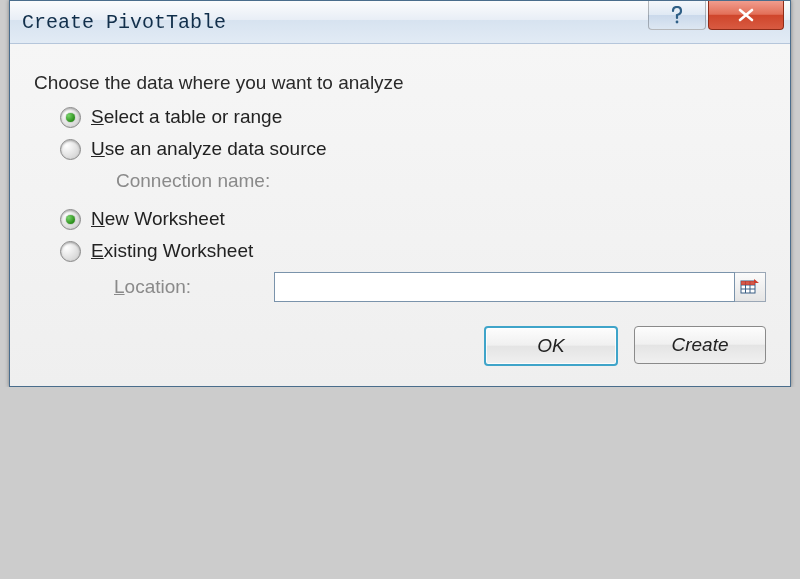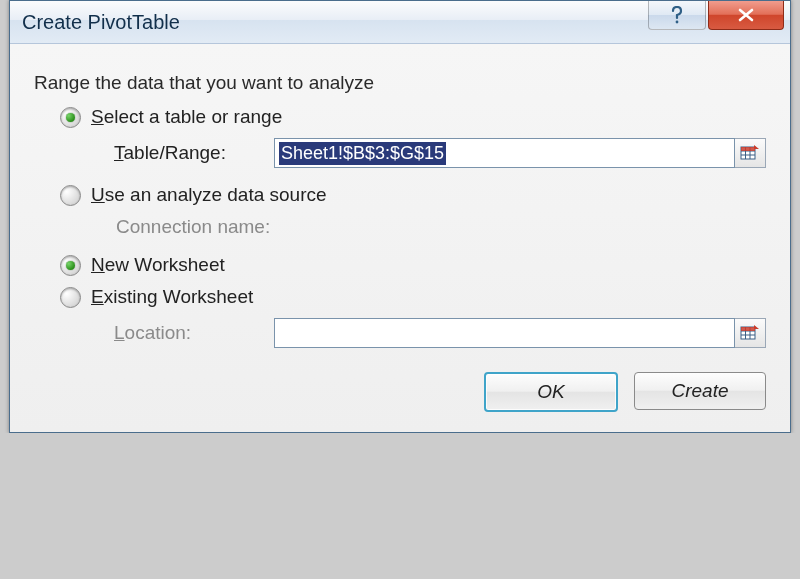--- a/index.html
+++ b/index.html
@@ -18,20 +18,21 @@
   }
 
   
   .titlebar {
     height: 42px;
     background: linear-gradient(to bottom, #fbfcfd 0%, #e8eef6 45%, #d7e3f0 46%, #e2ebf5 100%);
     border-bottom: 1px solid #b5c6db;
     display: flex;
     align-items: center;
     position: relative;
+    font-family: Liberation Mono, monospace;
   }
   .titlebar .title {
     flex: 1;
     padding-left: 12px;
     color: #112f4b;
     font-size: 20px;
   }
   .titlebar .btn-group {
     display: flex;
     height: 100%;
@@ -215,52 +216,29 @@
       <div class="tbtn close">
         <svg width="18" height="14" viewBox="0 0 18 14">
           <path d="M3 2 L15 12 M15 2 L3 12" stroke="#ffffff" stroke-width="2.6" stroke-linecap="round"></path>
         </svg>
       </div>
     </div>
   </div>
 
   <div class="body">
 
-    <div class="section-label">Range the data that you want to analyze</div>
+    <div class="section-label">Choose the data where you want to analyze</div>
 
     <div class="opt-row">
       <span class="radio checked"></span>
       <span class="opt-label">
         <span class="ul">S</span><span>elect a table or range</span>
       </span>
     </div>
 
-    <div class="sub-indent">
-      <div class="field-row">
-        <span class="field-label">
-          <span class="ul">T</span><span>able/Range:</span>
-        </span>
-        <div class="range-wrap">
-          <div class="range-input">
-            <span class="range-value-hl">Sheet1!$B$3:$G$15</span>
-          </div>
-          <div class="picker-btn">
-            <svg width="20" height="20" viewBox="0 0 20 20">
-              <rect x="1" y="4" width="14" height="12" fill="#fff" stroke="#3a5f85" stroke-width="1"></rect>
-              <line x1="1" y1="8" x2="15" y2="8" stroke="#3a5f85"></line>
-              <line x1="1" y1="12" x2="15" y2="12" stroke="#3a5f85"></line>
-              <line x1="5.5" y1="4" x2="5.5" y2="16" stroke="#3a5f85"></line>
-              <line x1="10" y1="4" x2="10" y2="16" stroke="#3a5f85"></line>
-              <rect x="1" y="4" width="14" height="4" fill="#cc3b2a" opacity="0.85"></rect>
-              <path d="M14 2 L19 6 L14 6 Z" fill="#cc3b2a"></path>
-            </svg>
-          </div>
-        </div>
-      </div>
-    </div>
 
     <div class="opt-row">
       <span class="radio"></span>
       <span class="opt-label">
         <span class="ul">U</span><span>se an analyze data source</span>
       </span>
     </div>
 
     <div class="sub-indent">
       <div class="conn-name-row">Connection name:</div>

